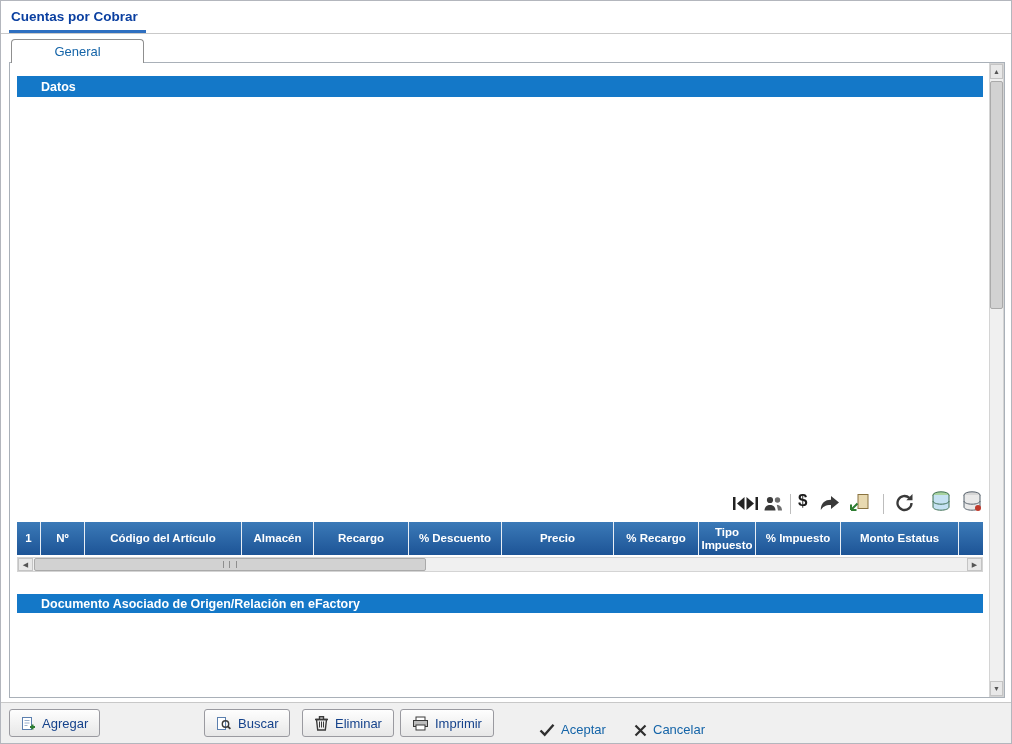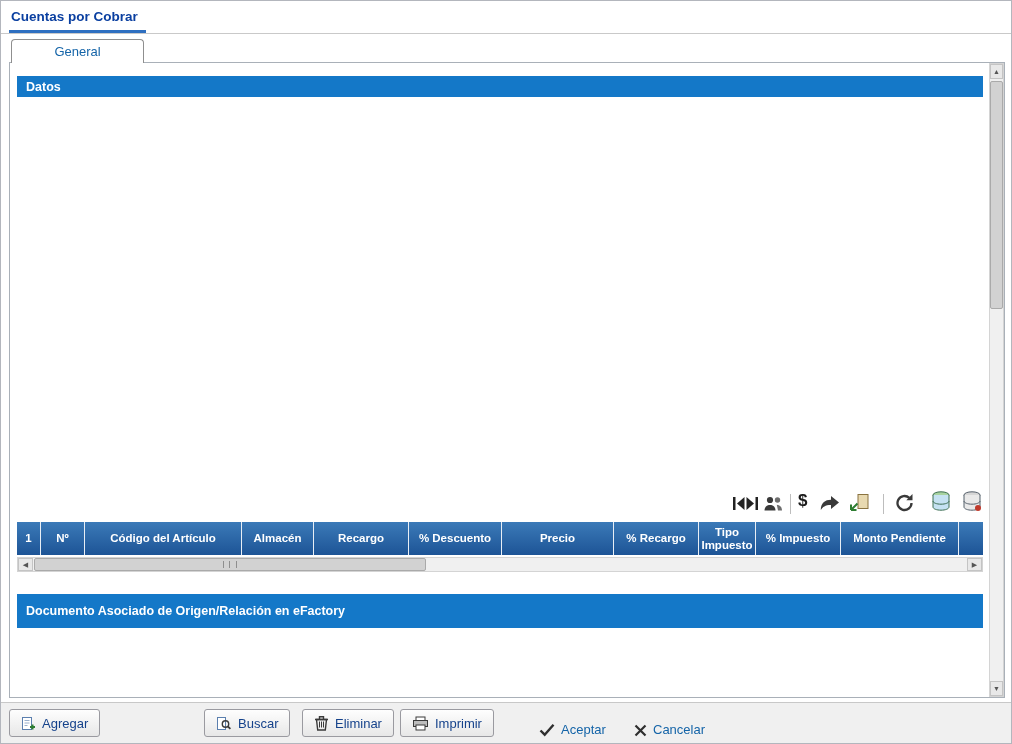--- a/index.html
+++ b/index.html
@@ -14,21 +14,21 @@
   .mag { position:absolute; width:17px; height:17px; cursor:pointer; }
   .mag::before { content:""; position:absolute; left:2px; top:2px; width:8px; height:8px; border:2px solid #4a4a4a; border-radius:50%; background:#fdfdfd; }
   .mag::after { content:""; position:absolute; left:12px; top:12px; width:6px; height:3px; background:#4a4a4a; transform:rotate(45deg); border-radius:1px; }
   .cal { position:absolute; width:18px; height:19px; border:1px solid #8a8a8a; background:linear-gradient(#fefefe,#e6e6e6); border-radius:2px; cursor:pointer; }
   .cal::before { content:""; position:absolute; left:3px; right:3px; top:4px; bottom:3px; border:1px solid #777; background:#fff; }
   .cal::after { content:""; position:absolute; left:4px; right:4px; top:5px; height:3px; background:#b5342a; }
   .cb { position:absolute; width:13px; height:13px; border:1px solid #9a9aa2; background:#fcfcfc; cursor:pointer; }
   .combo { position:absolute; height:21px; border:1px solid #8a8a8a; background:#fff; display:flex; align-items:center; cursor:pointer; }
   .combo .ctxt { flex:1; padding:0 4px; font-size:13px; color:#111; white-space:nowrap; overflow:hidden; }
   .combo .cbtn { width:17px; align-self:stretch; background:#4b4b4f; color:#fff; display:flex; align-items:center; justify-content:center; font-size:8px; border-left:1px solid #8a8a8a; }
-  .sec { position:absolute; background:#1478c8; color:#fff; font-weight:bold; font-size:12.5px; display:flex; align-items:center; padding-left:9px; }
+  .sec { position:absolute; background:#1478c8; color:#fff; font-weight:bold; font-size:12.5px; display:flex; align-items:center; padding-left:24px; }
   .ghead { position:absolute; display:flex; background:linear-gradient(#3b7ab8,#1d5496); }
   .gcell { color:#fff; font-weight:bold; font-size:11.5px; display:flex; align-items:center; justify-content:center; text-align:center; border-right:1px solid #e8eef5; line-height:1.1; padding:0 2px; }
   .gfill { flex:1; border-right:none; }
   .hscroll, .vscroll { position:absolute; background:#f0f0f0; border:1px solid #d4d4d4; }
   .sbtn { position:absolute; width:15px; height:13px; background:#e8e8e8; border:1px solid #c4c4c4; color:#555; font-size:7px; display:flex; align-items:center; justify-content:center; cursor:pointer; }
   .vscroll .sbtn { width:13px; height:15px; left:0; }
   .sthumb { position:absolute; top:0; height:13px; background:#d2d2d2; border:1px solid #aaa; border-radius:2px; cursor:grab; display:flex; align-items:center; justify-content:center; }
   .vthumb { position:absolute; left:0; width:13px; background:#d2d2d2; border:1px solid #aaa; border-radius:2px; cursor:grab; }
   .grip { width:14px; height:7px; border-left:1px solid #8e8e8e; border-right:1px solid #8e8e8e; background:linear-gradient(90deg, transparent 5px, #8e8e8e 5px, #8e8e8e 6px, transparent 6px); }
   .tbicon { position:absolute; cursor:pointer; display:flex; align-items:center; justify-content:center; }
@@ -213,33 +213,33 @@
     <div class="gcell" style="width:24px;">1</div>
     <div class="gcell" style="width:44px;">Nº</div>
     <div class="gcell" style="width:157px;">Código del Artículo</div>
     <div class="gcell" style="width:72px;">Almacén</div>
     <div class="gcell" style="width:95px;">Recargo</div>
     <div class="gcell" style="width:93px;">% Descuento</div>
     <div class="gcell" style="width:112px;">Precio</div>
     <div class="gcell" style="width:85px;">% Recargo</div>
     <div class="gcell" style="width:57px;">Tipo Impuesto</div>
     <div class="gcell" style="width:85px;text-align:right;">% Impuesto</div>
-    <div class="gcell" style="width:118px;">Monto Pendiente</div>
+    <div class="gcell" style="width:118px;">Monto Estatus</div>
     <div class="gcell gfill"></div>
   </div>
 
   <div class="hscroll" style="left:16px;top:556px;width:966px;height:15px;z-index:2;">
     <span class="sbtn" style="left:0;top:0;">◀</span>
     <span class="sthumb" style="left:16px;width:392px;">
         <i class="grip"></i>
       </span>
     <span class="sbtn" style="right:0;top:0;">▶</span>
   </div>
 
-  <div class="sec" style="left:16px;top:593px;width:966px;height:34px;z-index:2;">
+  <div class="sec" style="left:16px;top:593px;width:966px;height:19px;z-index:2;">
     <span>Documento Asociado de Origen/Relación en eFactory</span>
   </div>
 
   <div class="lbl" style="left:20px;top:627px;">Tipo:</div>
   <input class="fld" style="left: 97px; top: 624px; width: 158px;" value="">
 
   <div class="lbl" style="left:20px;top:653px;">Documento:</div>
   <input class="fld" style="left: 97px; top: 650px; width: 158px;" value="">
 
   <div class="lbl" style="left:20px;top:679px;">Clase:</div>

